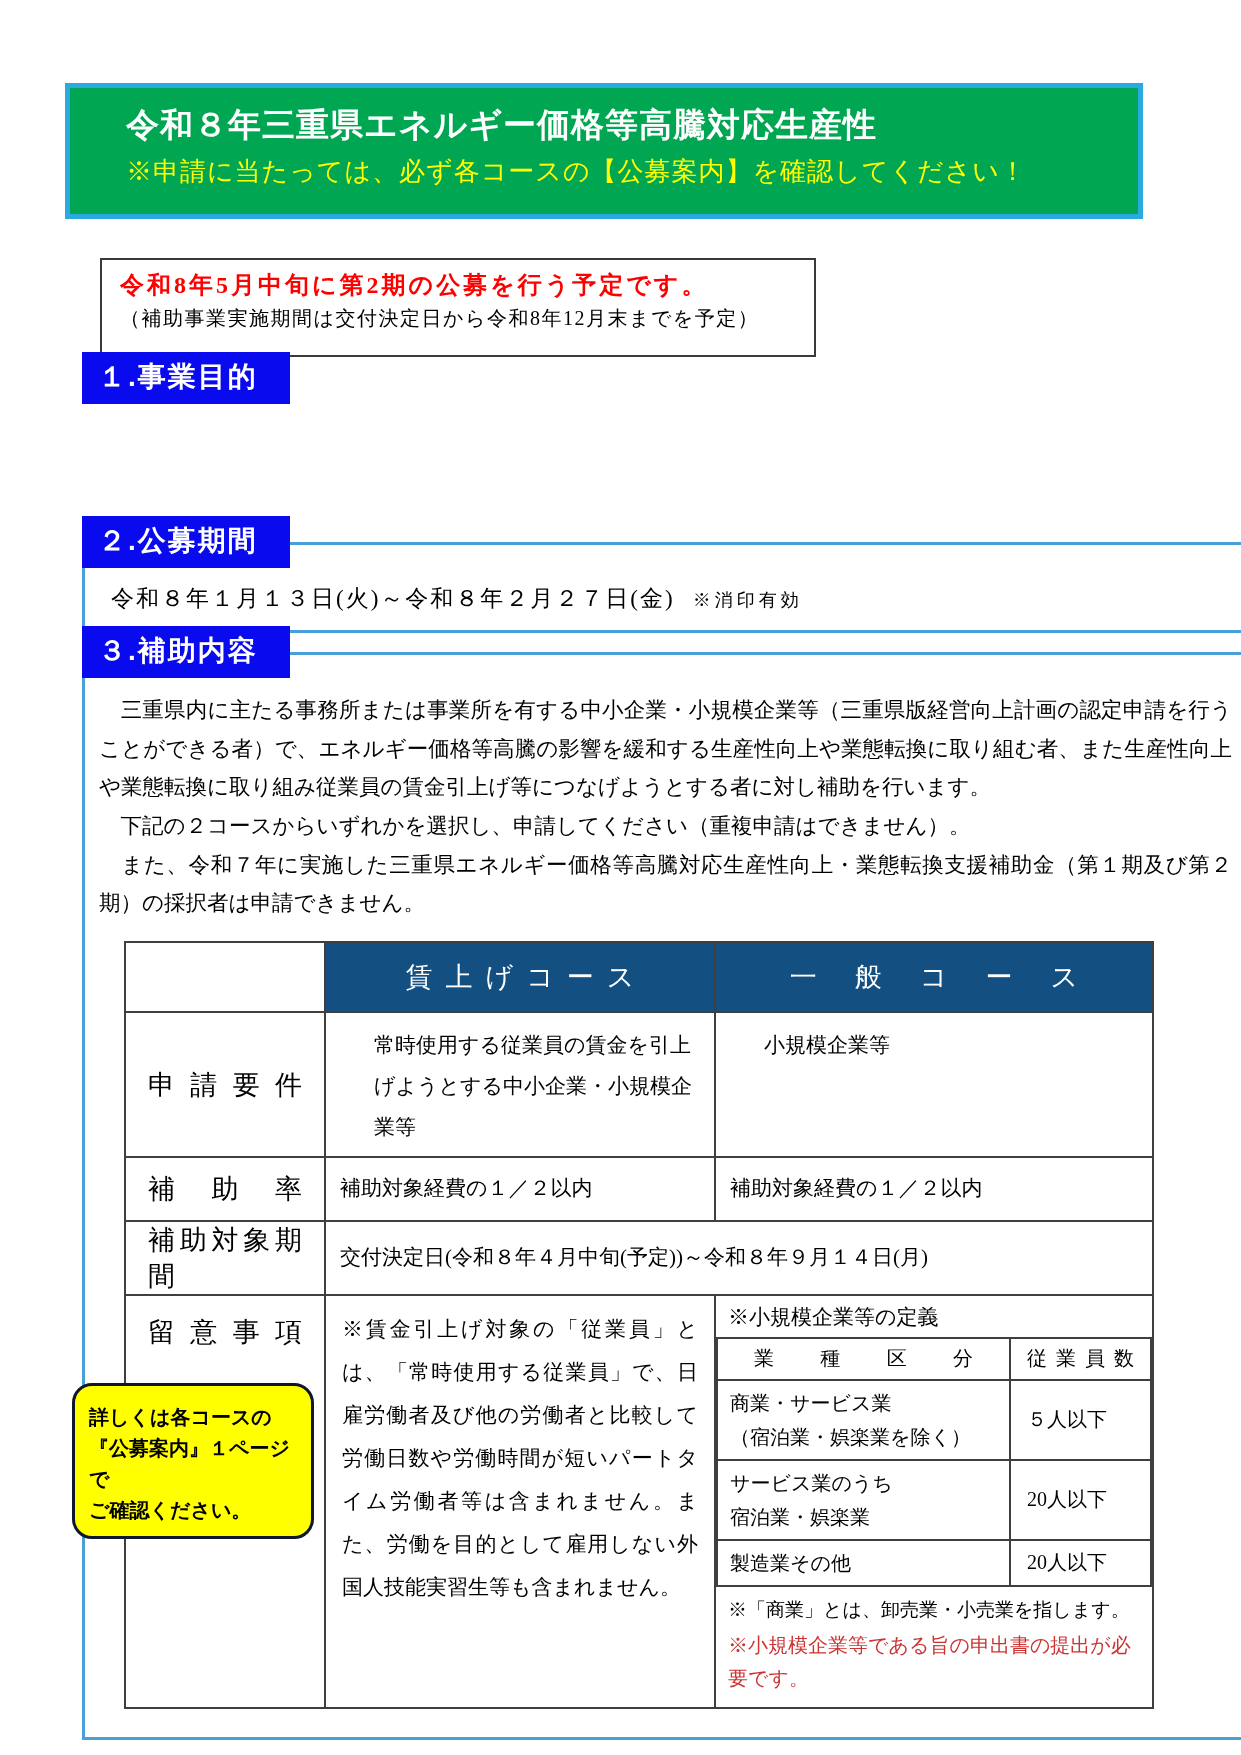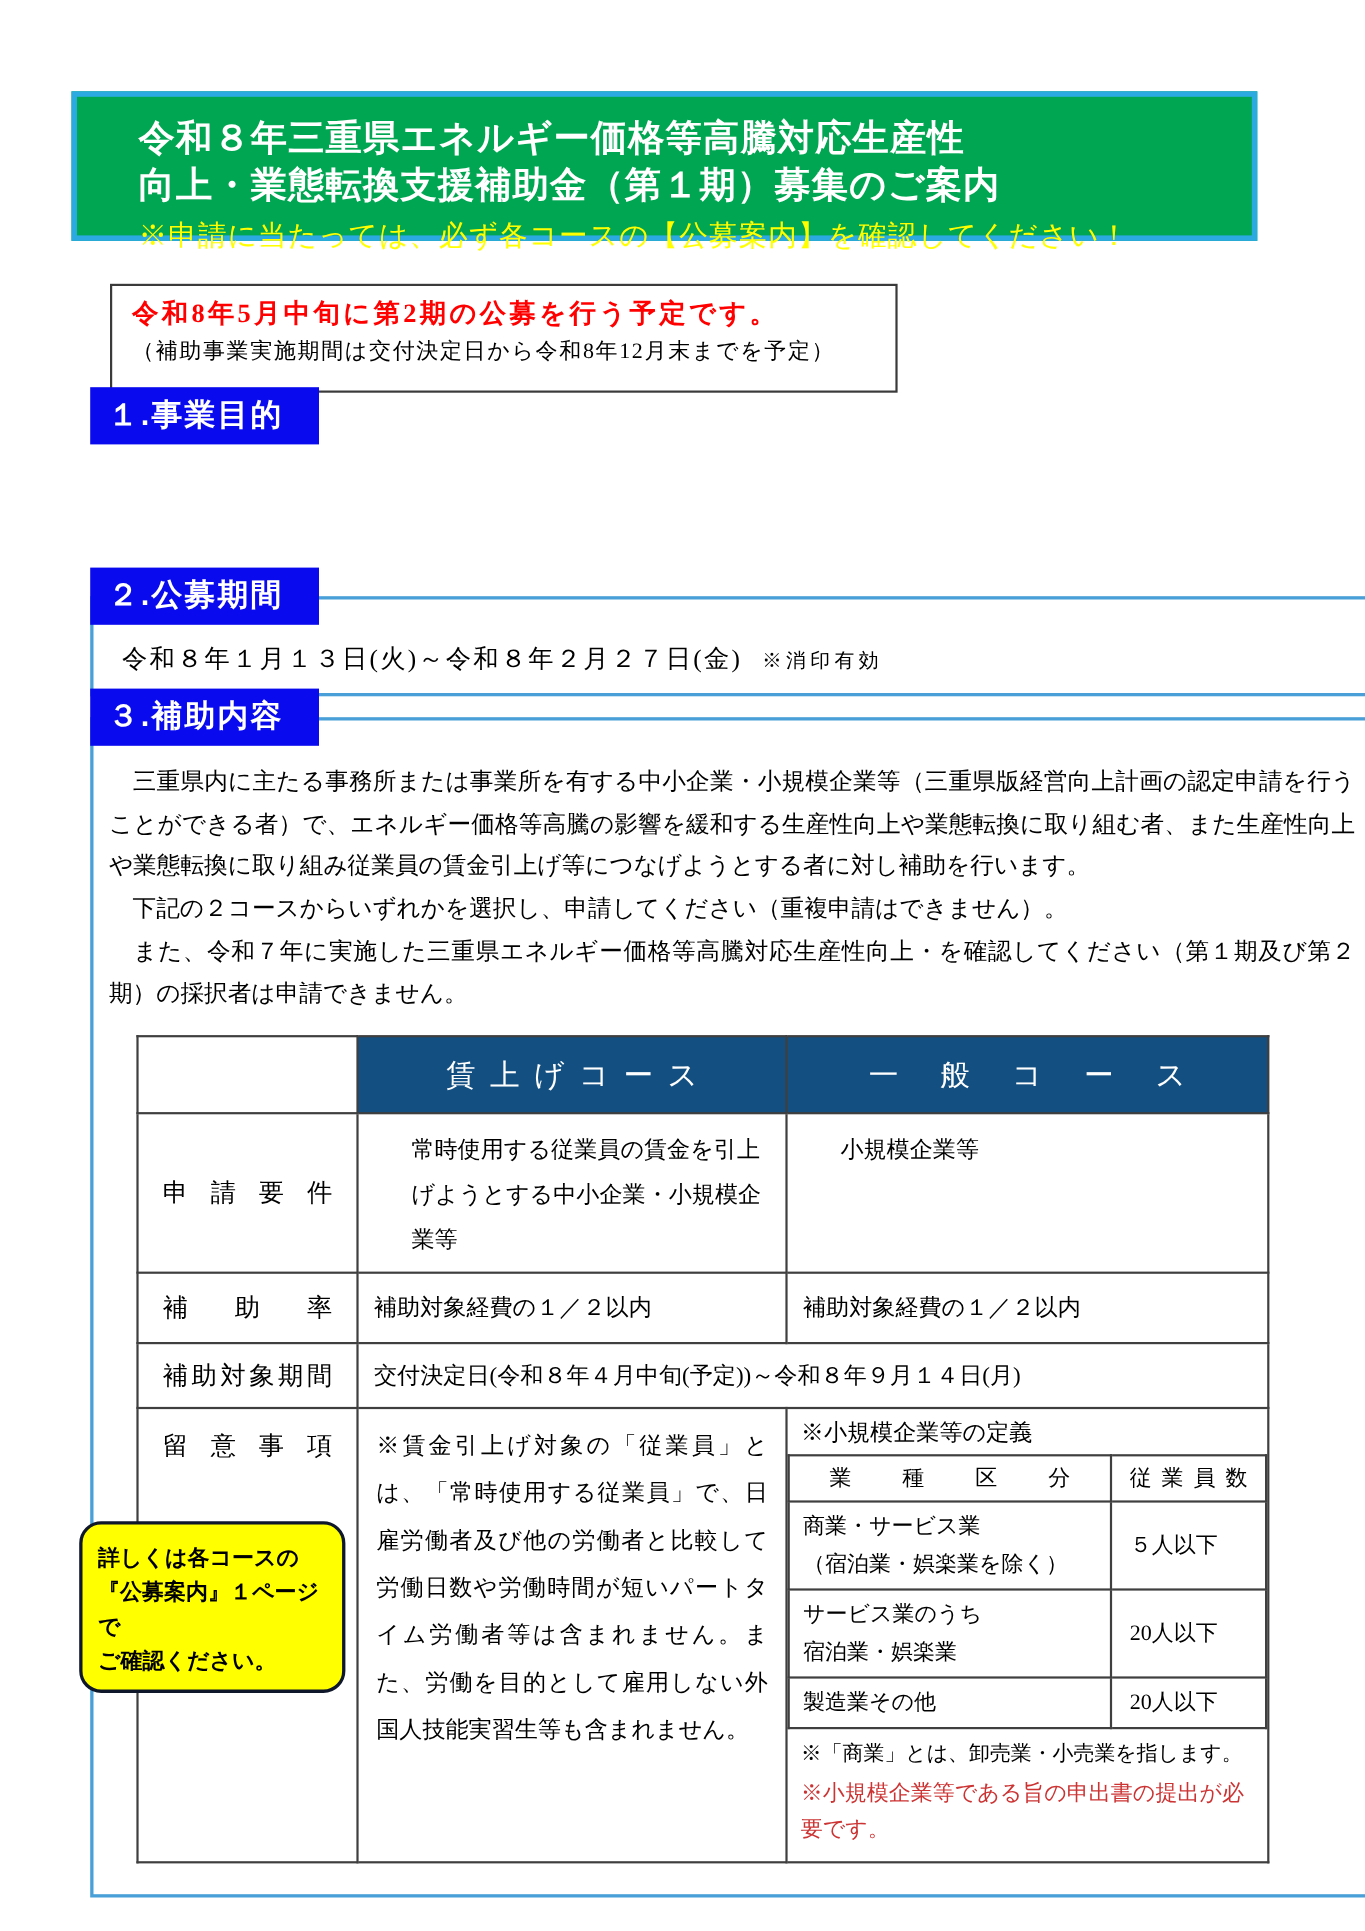--- a/index.html
+++ b/index.html
@@ -73,21 +73,21 @@
   .th-course{
     background:#134F80;color:#ffffff;
     font-family:"Liberation Sans",sans-serif;font-weight:bold;
     font-size:27px;height:70px;text-align:center;vertical-align:middle;
   }
   .th-wage{letter-spacing:13px;text-indent:13px;}
   .th-general{letter-spacing:38px;text-indent:38px;}
   .cell-empty{background:#ffffff;}
   .row-label{
     text-align:justify;text-align-last:justify;
-    padding:0 22px;vertical-align:middle;font-size:23px;
+    padding:0 22px;vertical-align:middle;font-size:27px;
   }
   .row-label.top{vertical-align:top;padding-top:18px;}
   .cell-val{padding:8px 14px;vertical-align:middle;line-height:1.95;}
   .cell-top{vertical-align:top;padding-top:12px;}
   .cell-requirements{height:110px;padding-left:48px;}
   .cell-rate{height:64px;}
   .cell-limit{height:64px;}
   .cell-period{height:58px;}
   .cell-notes-wage{
     vertical-align:top;padding:12px 16px;line-height:2.05;text-align:justify;
@@ -128,21 +128,20 @@
   .callout-line{display:block;}
 </style>
 </head>
 <body>
 
 <div class="page">
 
   <div class="green-header">
     <div class="gh-title">
       <div>令和８年三重県エネルギー価格等高騰対応生産性</div>
-      <div>向上・業態転換支援補助金（第１期）募集のご案内</div>
     </div>
     <div class="gh-note">※申請に当たっては、必ず各コースの【公募案内】を確認してください！</div>
   </div>
 
   <div class="notice">
     <div class="notice-main">令和8年5月中旬に第2期の公募を行う予定です。</div>
     <div class="notice-sub">（補助事業実施期間は交付決定日から令和8年12月末までを予定）</div>
   </div>
 
   <div class="section" style="top:352px;">
@@ -155,21 +154,21 @@
       <span class="sec2-date">令和８年１月１３日(火)～令和８年２月２７日(金)</span>
       <span class="sec2-postmark">※消印有効</span>
     </div>
   </div>
 
   <div class="section" style="top:626px;">
     <div class="sec-title">３.補助内容</div>
     <div class="sec-body sec3-body">
       <p class="sec3-par">　三重県内に主たる事務所または事業所を有する中小企業・小規模企業等（三重県版経営向上計画の認定申請を行うことができる者）で、エネルギー価格等高騰の影響を緩和する生産性向上や業態転換に取り組む者、また生産性向上や業態転換に取り組み従業員の賃金引上げ等につなげようとする者に対し補助を行います。</p>
       <p class="sec3-par">　下記の２コースからいずれかを選択し、申請してください（重複申請はできません）。</p>
-      <p class="sec3-par">　また、令和７年に実施した三重県エネルギー価格等高騰対応生産性向上・を確認してください（第１期及び第２期）の採択者は申請できません。</p>
+      <p class="sec3-par">　また、令和７年に実施した三重県エネルギー価格等高騰対応生産性向上・業態転換支援補助金（第１期及び第２期）の採択者は申請できません。</p>
 
       <table class="course-table">
         <colgroup>
           <col class="col-label">
             <col class="col-wage">
             <col class="col-general">
         </colgroup>
         <tbody>
           <tr>
             <td class="cell-empty"></td>

